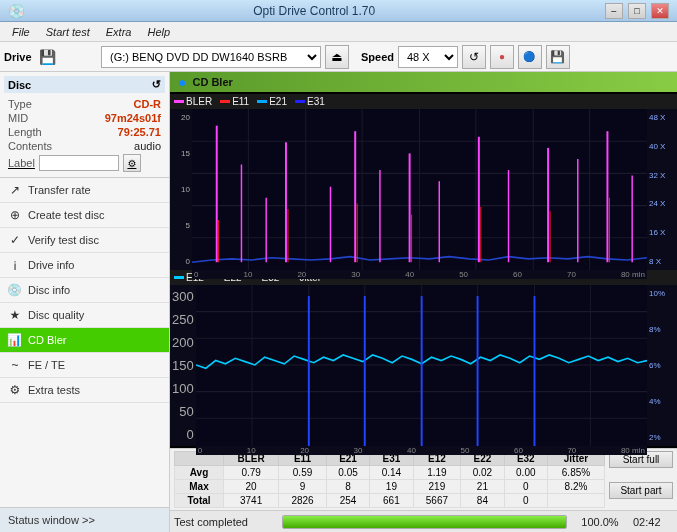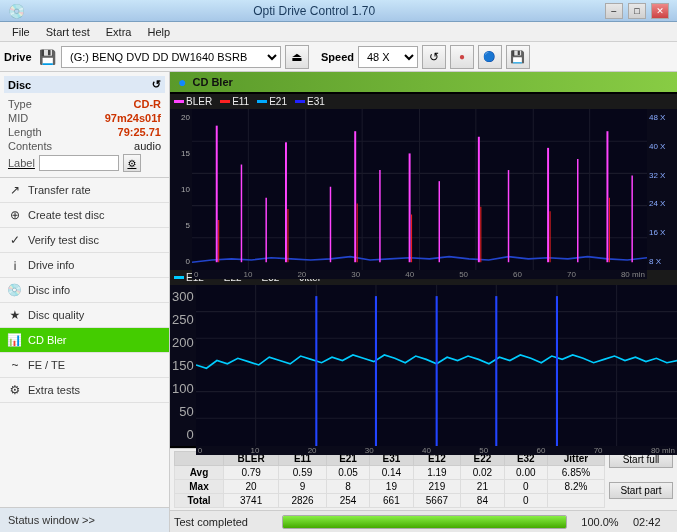--- a/index.html
+++ b/index.html
@@ -4,27 +4,27 @@
   <style>
     * { margin: 0; padding: 0; box-sizing: border-box; }
     body { width: 677px; height: 532px; font-family: 'Segoe UI', Tahoma, Arial, sans-serif; font-size: 11px; background: #f0f0f0; overflow: hidden; }
     
     
     #titlebar { background: linear-gradient(to bottom, #c8e4f8, #a8c8e8); height: 22px; display: flex; align-items: center; justify-content: space-between; padding: 0 8px; border-bottom: 1px solid #7a9fc0; }
     #titlebar .title { font-size: 12px; color: #1a3a5c; font-weight: normal; flex: 1; text-align: center; }
     .win-btn { width: 18px; height: 16px; border: 1px solid #aaa; background: linear-gradient(to bottom, #e8e8e8, #d0d0d0); font-size: 9px; cursor: pointer; display: inline-flex; align-items: center; justify-content: center; margin-left: 2px; }
     
     
-    #menubar { background: #f0f0f0; height: 20px; display: flex; align-items: center; padding: 0 4px; border-bottom: 1px solid #d0d0d0; }
+    #menubar { background: #f0f0f0; height: 20px; display: flex; align-items: center; padding: 0 4px; border-bottom: 1px solid #d0d0d0; font-style: italic; }
     .menu-item { padding: 2px 8px; font-size: 11px; cursor: pointer; color: #222; }
     
     
     #drivebar { background: #f5f5f5; height: 30px; display: flex; align-items: center; padding: 0 4px; border-bottom: 1px solid #ccc; gap: 4px; }
     .drive-label { font-size: 11px; font-weight: bold; margin-right: 4px; }
-    .drive-select { height: 22px; font-size: 11px; border: 1px solid #aaa; background: white; padding: 0 4px; min-width: 220px; }
+    .drive-select { height: 22px; font-size: 11px; border: 1px solid #aaa; background: white; padding: 0 4px; min-width: 220px; margin-left: 40px; }
     .speed-label { font-size: 11px; font-weight: bold; margin-left: 8px; }
     .speed-select { height: 22px; font-size: 11px; border: 1px solid #aaa; background: white; padding: 0 4px; width: 60px; }
     .icon-btn { width: 24px; height: 24px; border: 1px solid #aaa; background: linear-gradient(to bottom, #f8f8f8, #e0e0e0); display: flex; align-items: center; justify-content: center; cursor: pointer; font-size: 12px; }
     
     
     #main { display: flex; height: calc(532px - 22px - 20px - 30px); }
     
     
     #leftpanel { width: 170px; background: #f5f5f5; border-right: 1px solid #ccc; display: flex; flex-direction: column; flex-shrink: 0; }
     
@@ -354,20 +354,27 @@
                 <span>20</span>
                 <span>30</span>
                 <span>40</span>
                 <span>50</span>
                 <span>60</span>
                 <span>70</span>
                 <span>80 min</span>
             </div>
           </div>
 
+          <div style="color:#88aaff;font-size:8px;display:flex;flex-direction:column;justify-content:space-between;padding:4px 2px;min-width:30px;text-align:left;background:#0a0a1a;">
+            <span>10%</span>
+            <span>8%</span>
+            <span>6%</span>
+            <span>4%</span>
+            <span>2%</span>
+          </div>
         </div>
       </div>
     </div>
 
     <div id="statsbar">
       <div style="display:flex;gap:4px;align-items:flex-start;">
         <table class="stats-table" style="flex:1;">
           <thead>
             <tr>
               <th></th>

